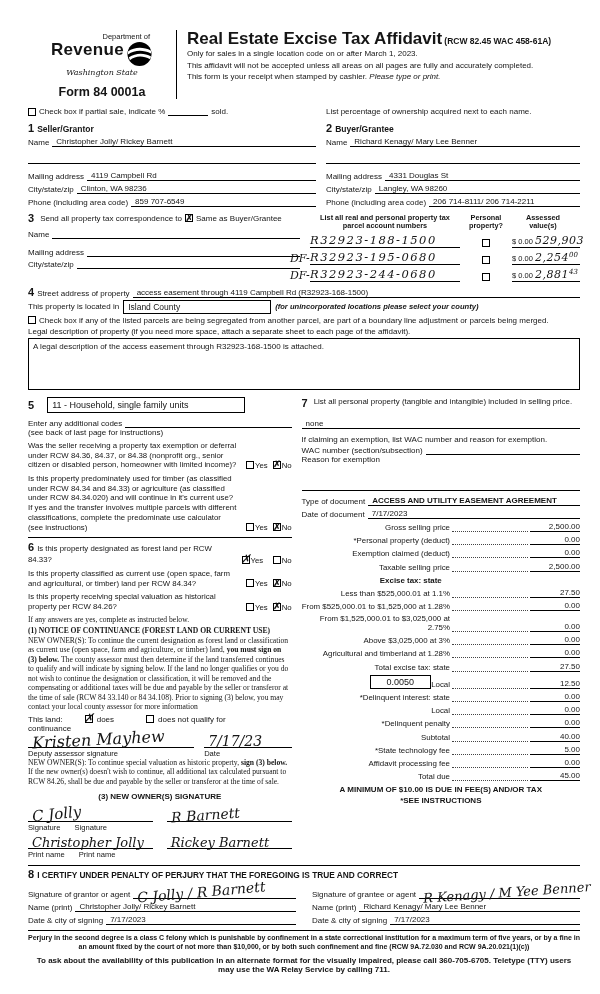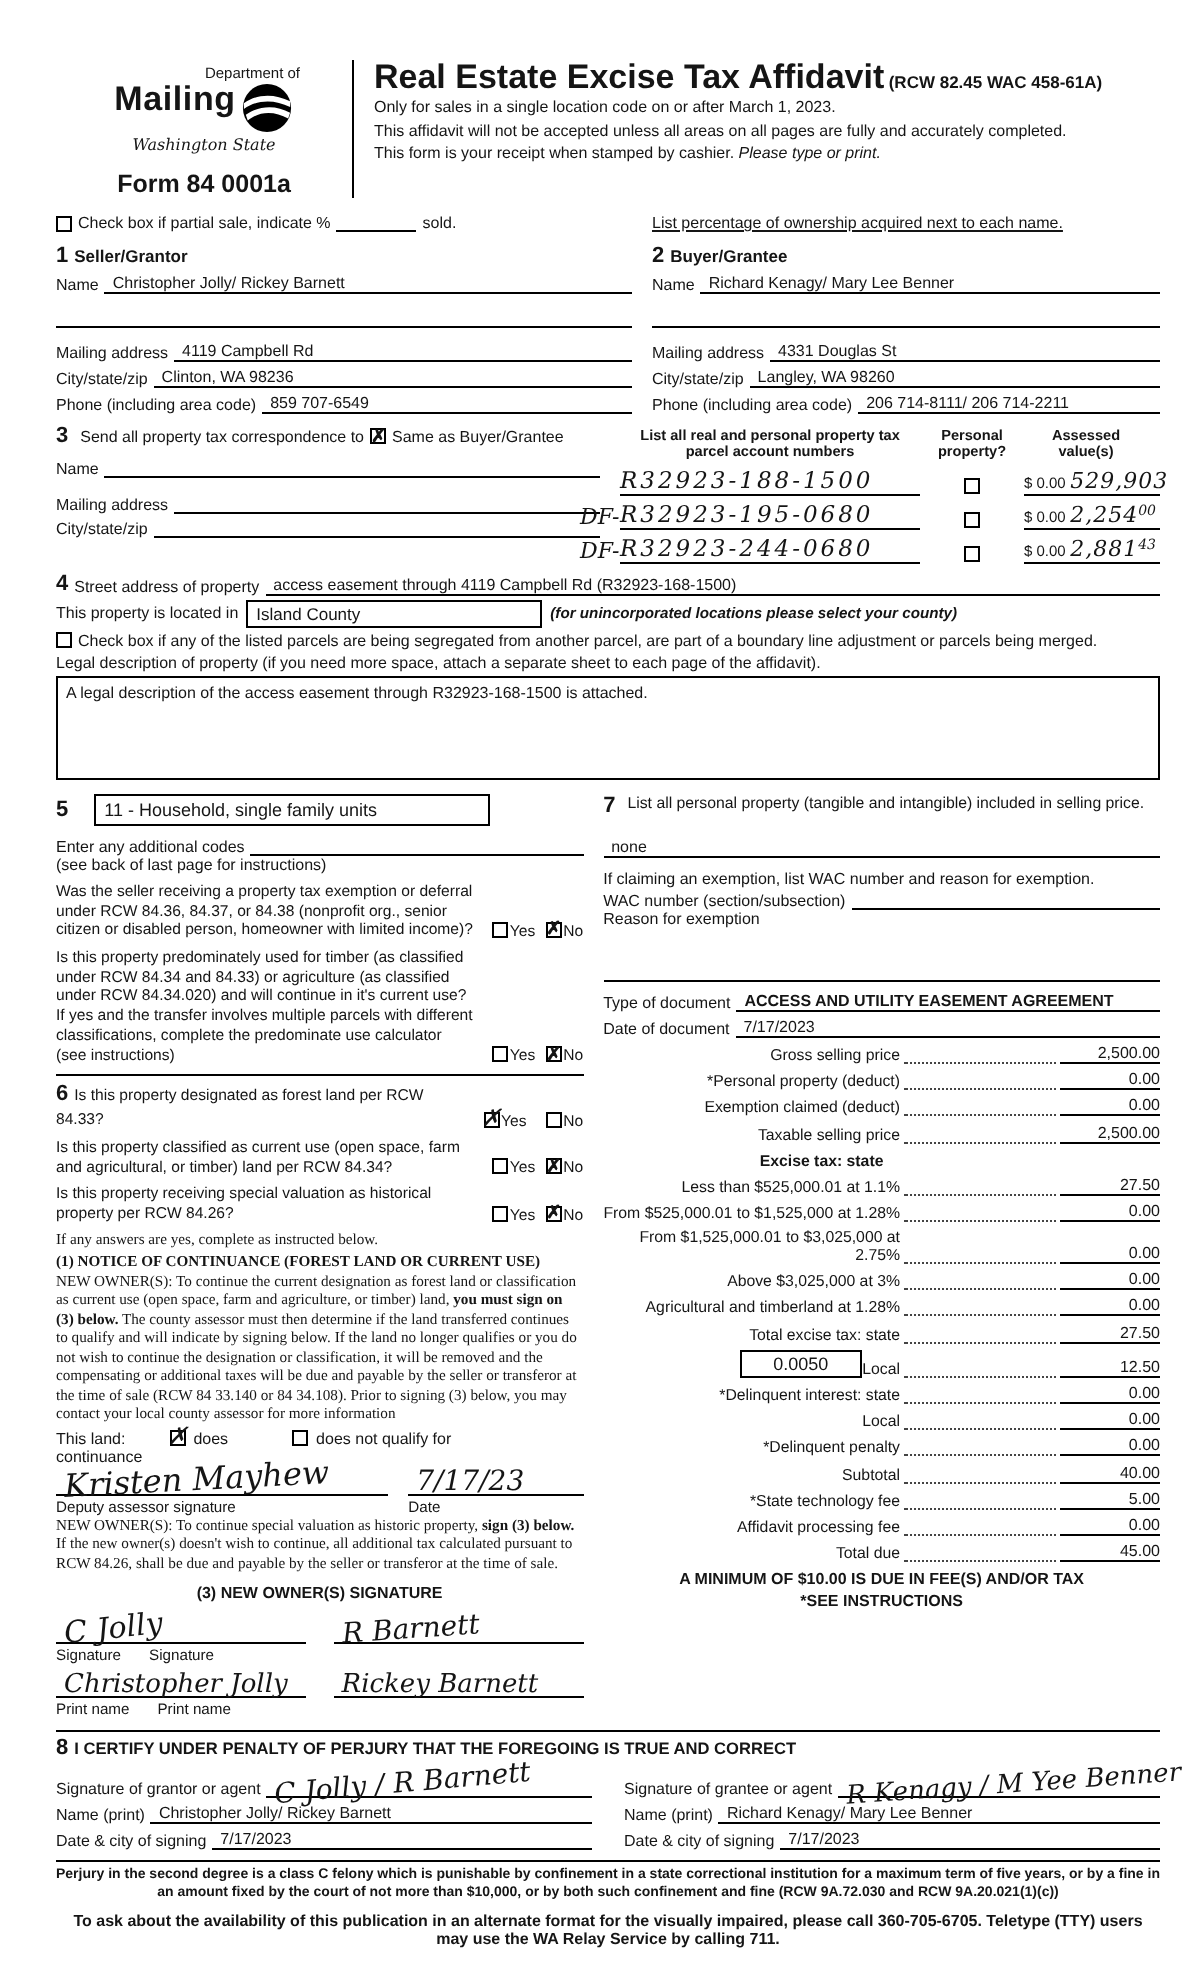--- a/index.html
+++ b/index.html
@@ -32,21 +32,21 @@
         font-family:"DejaVu Serif",serif; font-style:italic; }
   .frow { display:flex; align-items:flex-end; margin-top:3px; }
   .frow .lab { flex:none; padding-right:3px; }
   .frow .val { flex:1; border-bottom:1px solid #000; padding:0 0 0 4px; min-height:9px; }
   .hw { font-family:"DejaVu Serif",serif; font-style:italic; }
   .script { font-family:"DejaVu Serif",serif; font-style:italic; }
 
   .topline { display:flex; margin:4px 0 6px 0; }
   .topline .lhalf { width:288px; display:flex; align-items:flex-end; gap:3px; }
   .topline .pct { width:40px; border-bottom:1px solid #000; }
-  .topline .rhalf { flex:1; padding-left:10px;text-decoration:underline; }
+  .topline .rhalf { flex:1; padding-left:10px; }
 
   .cols { display:flex; }
   .col-l { width:288px; }
   .col-r { flex:1; padding-left:10px; }
 
   .sechead { margin-bottom:2px; }
   .sechead .t { font-weight:bold; font-size:8.5px; }
 
   
   .pch { display:flex; font-weight:bold; font-size:7.3px; text-align:center; line-height:1.15; margin-top:2px;}
@@ -101,21 +101,21 @@
 </style>
 </head>
 <body>
 
 <div class="page">
 
   <div class="hdr">
     <div class="hdr-left">
       <div class="dept">Department of</div>
       <div class="brandrow">
-        <span class="brand">Mailing</span>
+        <span class="brand">Revenue</span>
         <svg class="logo" viewBox="0 0 28 27">
           <circle cx="14" cy="13.5" r="12.5" fill="#000"></circle>
           <path d="M2 11 C9 6, 18 6, 26 10 L26 13 C18 9, 9 9, 2 14 Z" fill="#fff"></path>
           <path d="M3 17 C10 12, 19 12, 26 16 L25 19 C18 15, 10 15, 4 20 Z" fill="#fff"></path>
         </svg>
       </div>
       <div class="wastate">Washington State</div>
       <div class="formno">Form 84 0001a</div>
     </div>
     <div class="hdr-right">

